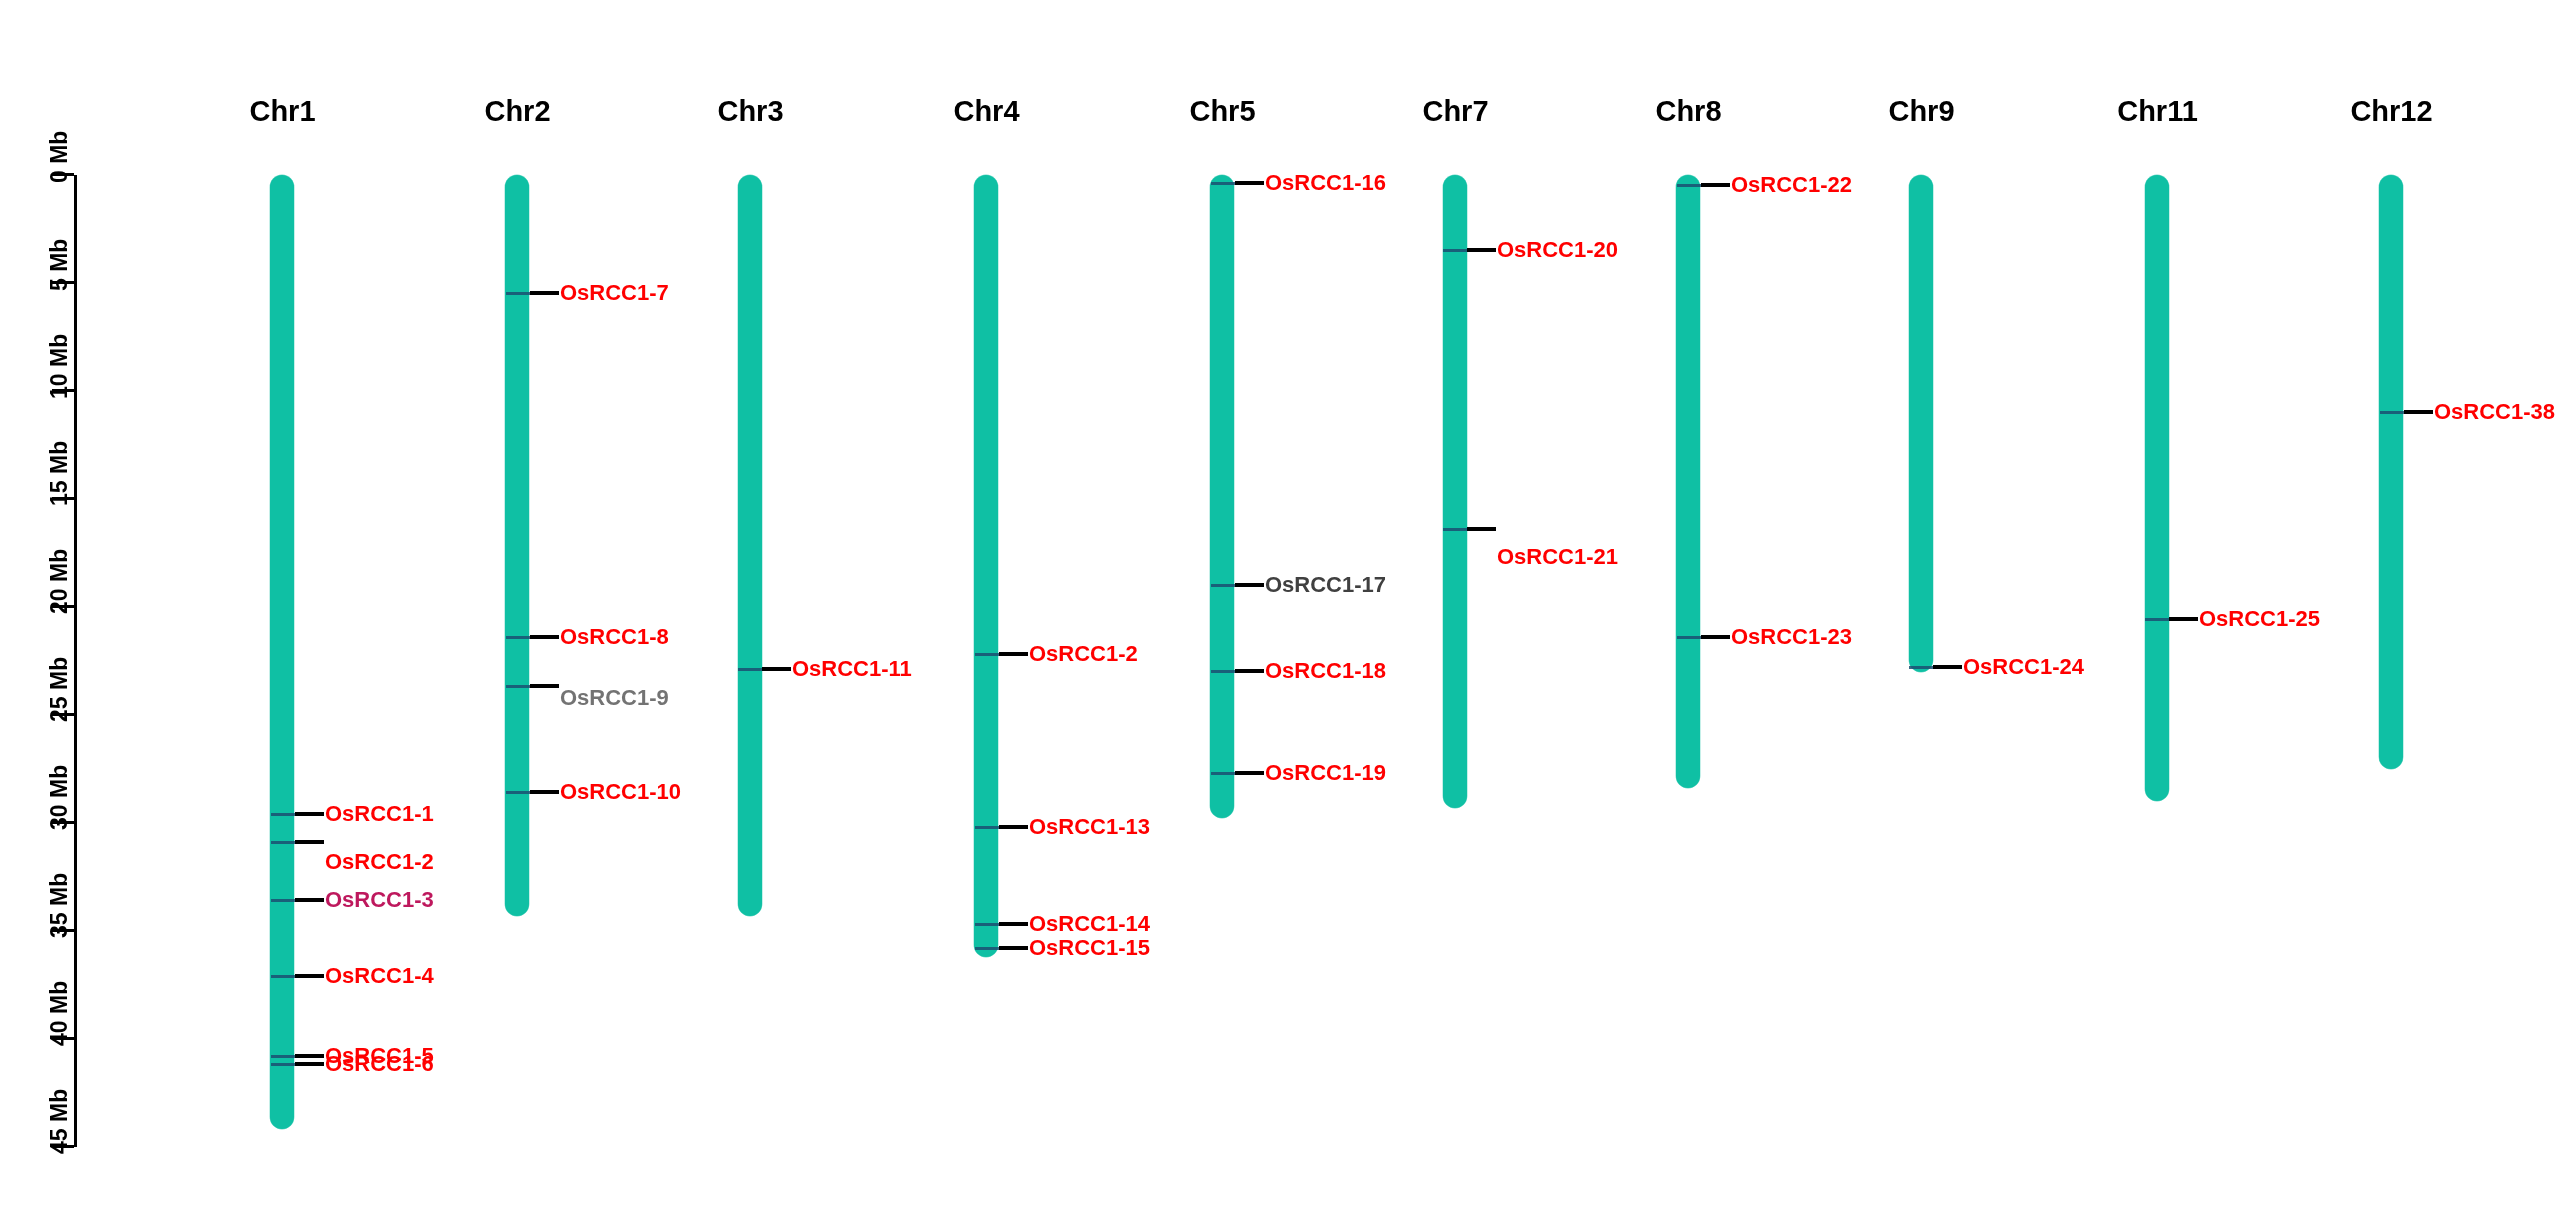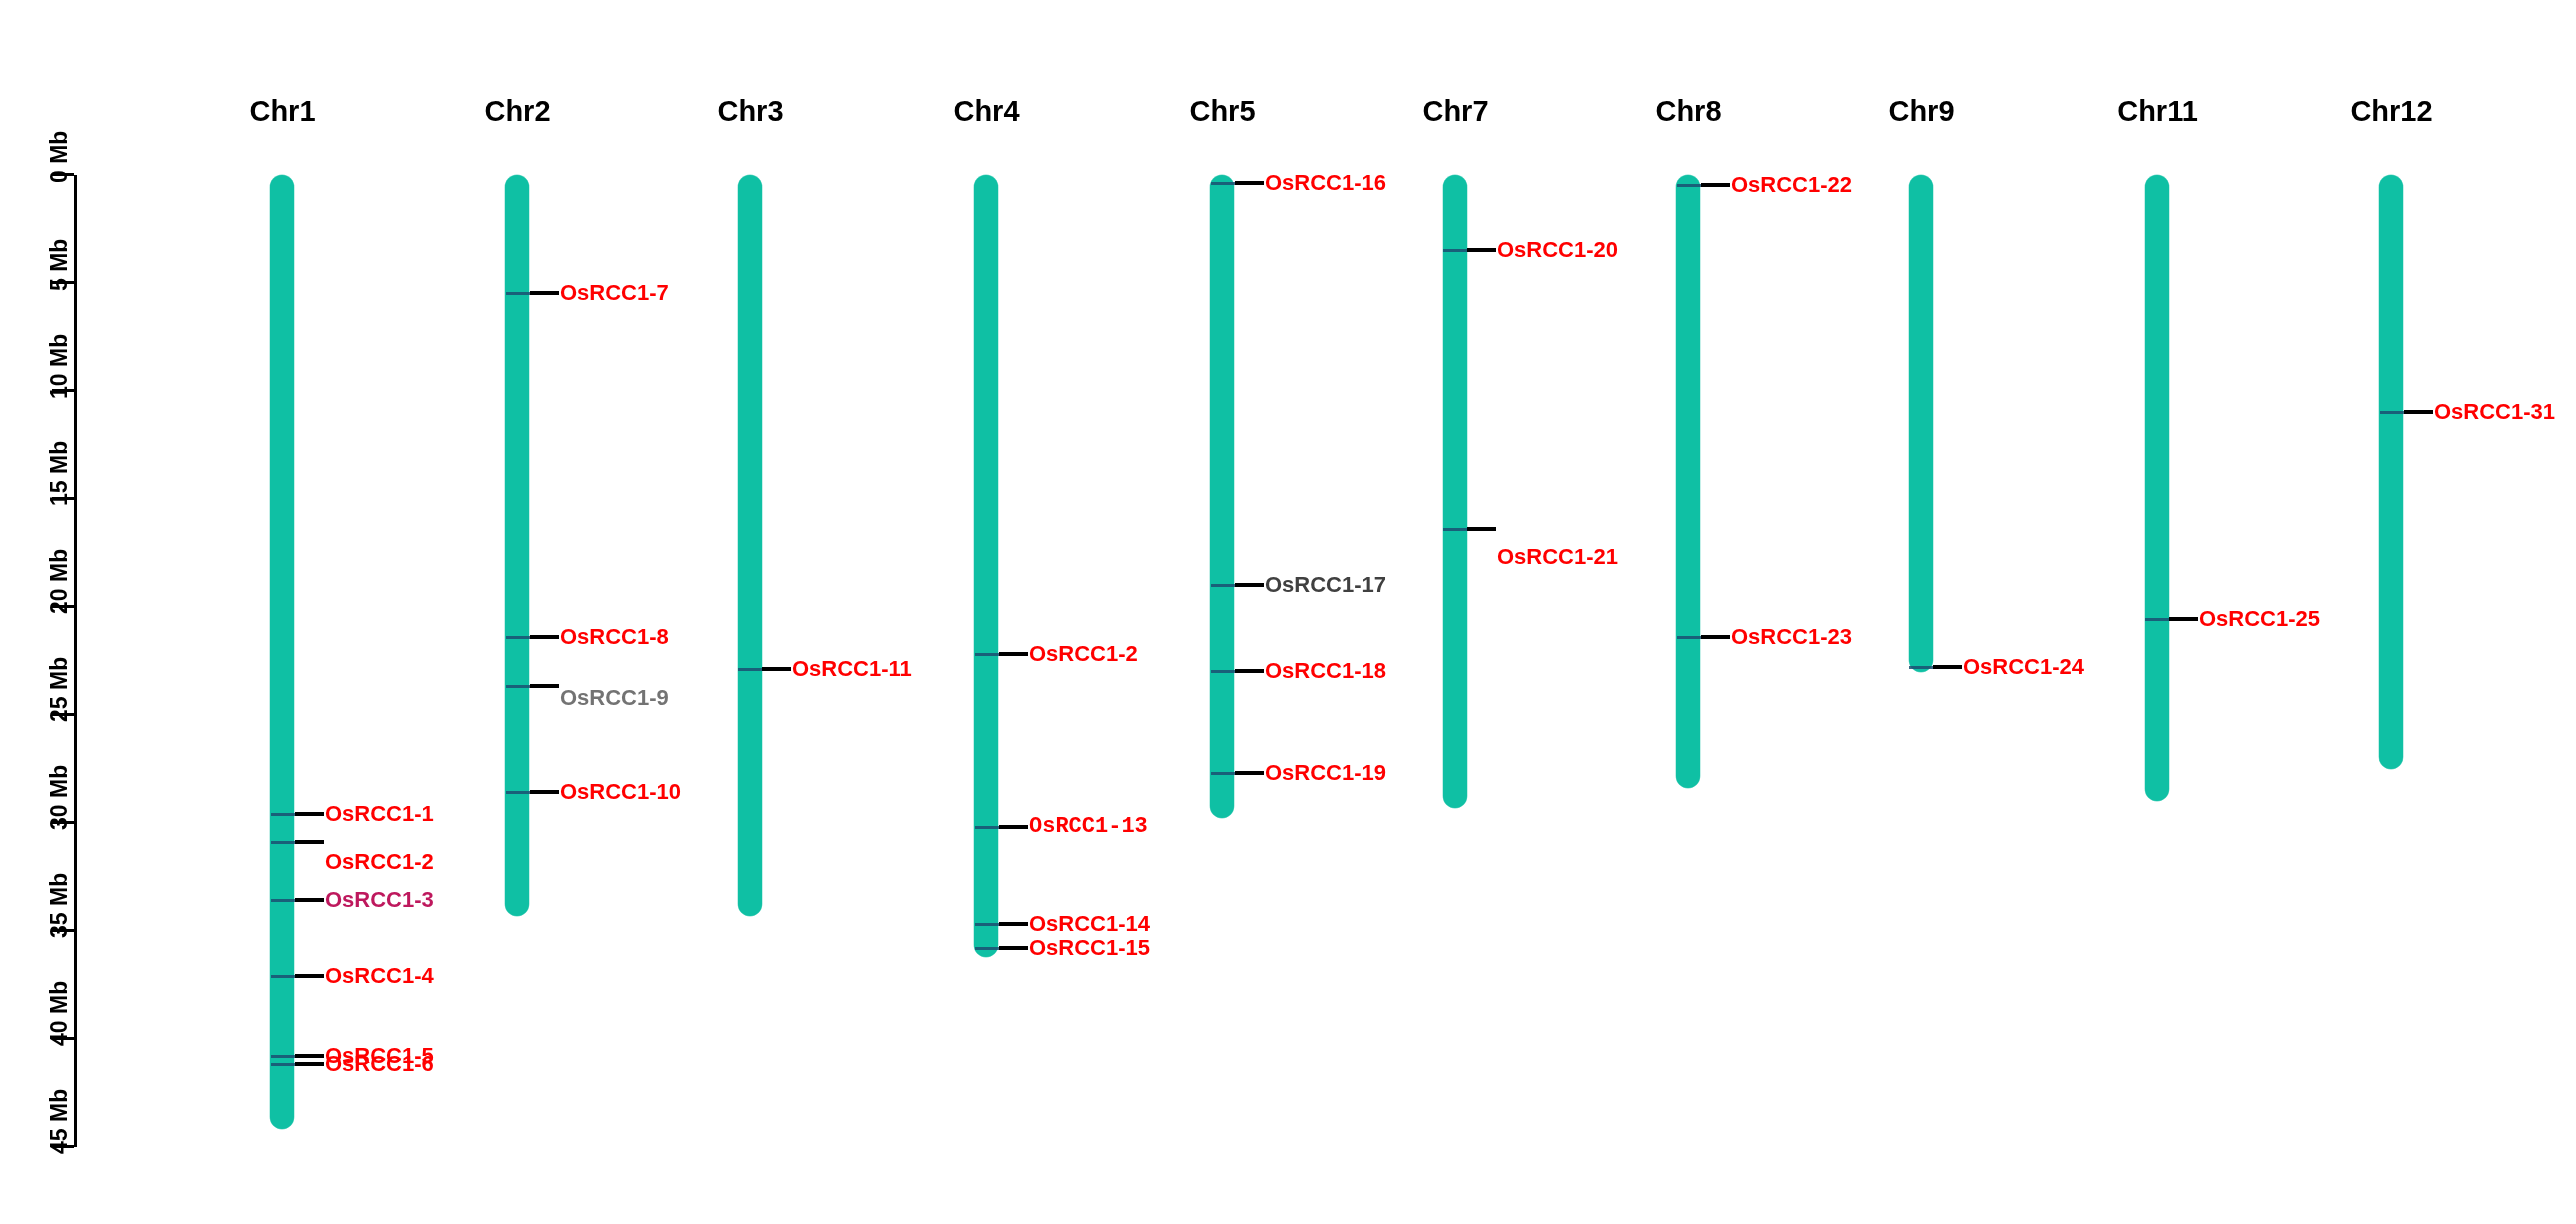--- a/index.html
+++ b/index.html
@@ -226,21 +226,21 @@
       <div class="marker-label" style="left: 54px; top: 0px; color: rgb(255, 0, 0);">OsRCC1-11</div>
     </div>
     <div class="marker" style="left: 975px; top: 654px; width: 0.8px;">
       <div class="marker-tick"></div>
       <div class="marker-leader" style="left: 24px; width: 29px; background: rgb(0, 0, 0);"></div>
       <div class="marker-label" style="left: 54px; top: 0px; color: rgb(255, 0, 0);">OsRCC1-2</div>
     </div>
     <div class="marker" style="left: 975px; top: 827px; width: 0.8px;">
       <div class="marker-tick"></div>
       <div class="marker-leader" style="left: 24px; width: 29px; background: rgb(0, 0, 0);"></div>
-      <div class="marker-label" style="left: 54px; top: 0px; color: rgb(255, 0, 0); font-family: Liberation Mono, monospace;">OsRCC1-13</div>
+      <div class="marker-label" style="left: 54px; top: 0px; color: rgb(255, 0, 0);">OsRCC1-13</div>
     </div>
     <div class="marker" style="left: 975px; top: 924px; width: 0.8px;">
       <div class="marker-tick"></div>
       <div class="marker-leader" style="left: 24px; width: 29px; background: rgb(0, 0, 0);"></div>
       <div class="marker-label" style="left: 54px; top: 0px; color: rgb(255, 0, 0);">OsRCC1-14</div>
     </div>
     <div class="marker" style="left: 975px; top: 948px; width: 0.8px;">
       <div class="marker-tick"></div>
       <div class="marker-leader" style="left: 24px; width: 29px; background: rgb(0, 0, 0);"></div>
       <div class="marker-label" style="left: 54px; top: 0px; color: rgb(255, 0, 0);">OsRCC1-15</div>
@@ -291,16 +291,16 @@
       <div class="marker-label" style="left: 54px; top: 0px; color: rgb(255, 0, 0);">OsRCC1-24</div>
     </div>
     <div class="marker" style="left: 2145px; top: 619px; width: 0.8px;">
       <div class="marker-tick"></div>
       <div class="marker-leader" style="left: 24px; width: 29px; background: rgb(0, 0, 0);"></div>
       <div class="marker-label" style="left: 54px; top: 0px; color: rgb(255, 0, 0);">OsRCC1-25</div>
     </div>
     <div class="marker" style="left: 2380px; top: 412px; width: 0.8px;">
       <div class="marker-tick"></div>
       <div class="marker-leader" style="left: 24px; width: 29px; background: rgb(0, 0, 0);"></div>
-      <div class="marker-label" style="left: 54px; top: 0px; color: rgb(255, 0, 0);">OsRCC1-31</div>
+      <div class="marker-label" style="left: 54px; top: 0px; color: rgb(255, 0, 0);">OsRCC1-38</div>
     </div>
   </div>
 
 
 </body></html>

